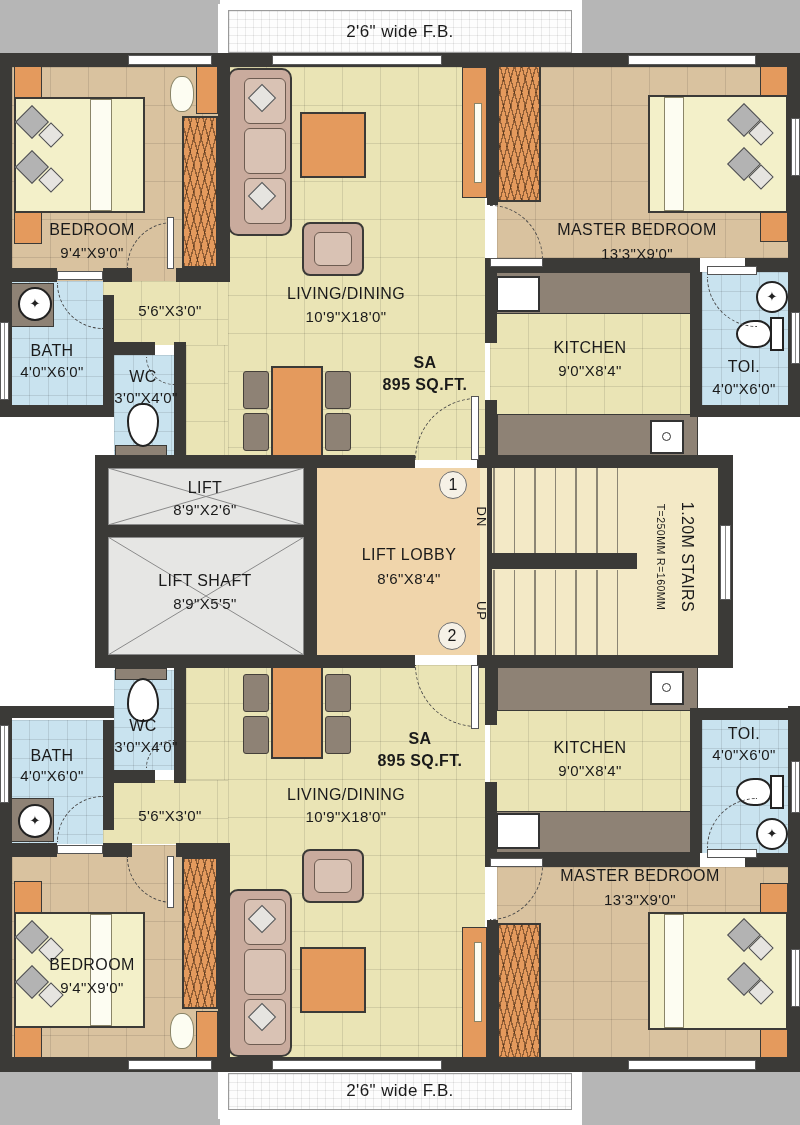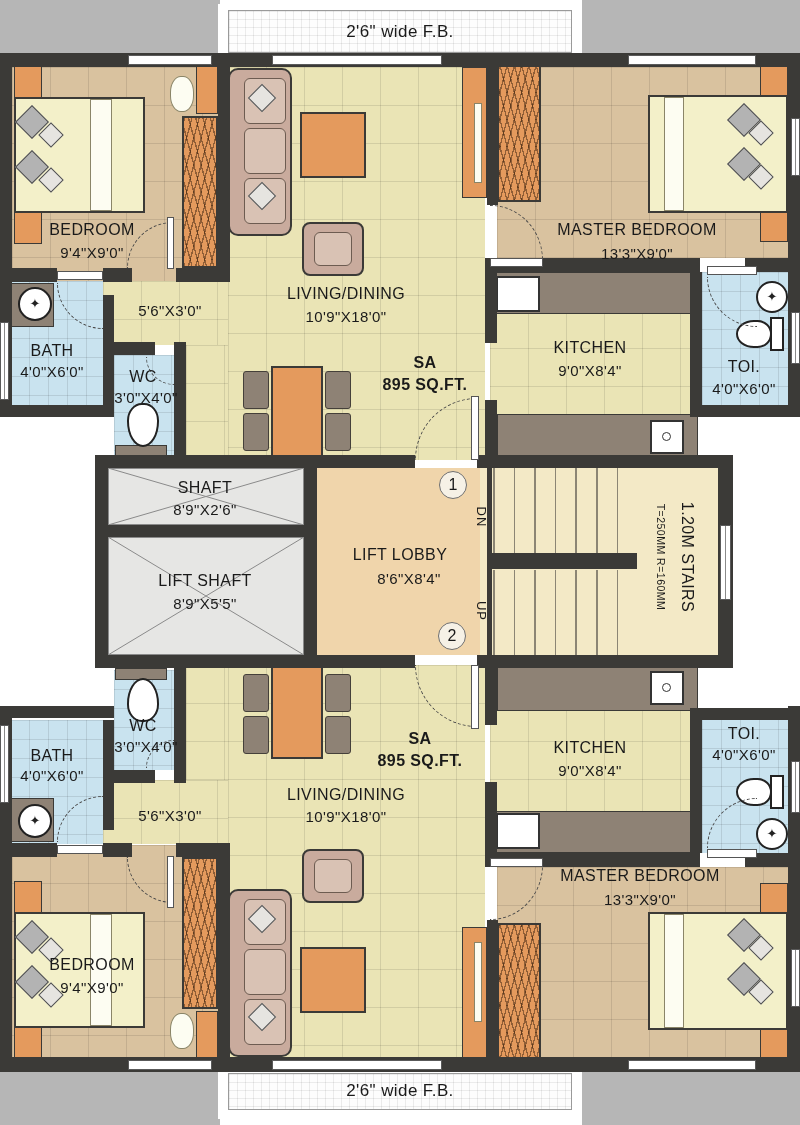--- a/index.html
+++ b/index.html
@@ -296,25 +296,25 @@
   <div class="lbl dim" style="left:346px;top:316px">10'9"X18'0"</div>
   <div class="lbl b" style="left:425px;top:363px">SA</div>
   <div class="lbl b" style="left:425px;top:385px">895 SQ.FT.</div>
   <div class="lbl" style="left:590px;top:348px">KITCHEN</div>
   <div class="lbl dim" style="left:590px;top:370px">9'0"X8'4"</div>
   <div class="lbl" style="left:744px;top:367px">TOI.</div>
   <div class="lbl dim" style="left:744px;top:388px">4'0"X6'0"</div>
   <div class="lbl" style="left:637px;top:230px">MASTER BEDROOM</div>
   <div class="lbl dim" style="left:637px;top:253px">13'3"X9'0"</div>
 
-  <div class="lbl" style="left:205px;top:488px">SHAFT</div>
+  <div class="lbl" style="left:205px;top:488px">LIFT</div>
   <div class="lbl dim" style="left:205px;top:509px">8'9"X2'6"</div>
   <div class="lbl" style="left:205px;top:581px">LIFT SHAFT</div>
   <div class="lbl dim" style="left:205px;top:603px">8'9"X5'5"</div>
-  <div class="lbl" style="left:400px;top:555px">LIFT LOBBY</div>
+  <div class="lbl" style="left:409px;top:555px">LIFT LOBBY</div>
   <div class="lbl dim" style="left:409px;top:578px">8'6"X8'4"</div>
   <div class="lbl vert sm" style="left:481px;top:517px;transform:translate(-50%,-50%);letter-spacing:1px">DN</div>
   <div class="lbl vert sm" style="left:481px;top:611px;transform:translate(-50%,-50%);letter-spacing:1px">UP</div>
   <div class="lbl vert" style="left:687px;top:557px">1.20M STAIRS</div>
   <div class="lbl vert" style="left:661px;top:557px;font-size:10.5px;letter-spacing:.5px">T=250MM R=160MM</div>
   <div class="marker" style="left:439px;top:471px">1</div>
   <div class="marker" style="left:438px;top:622px">2</div>
 
   <div class="lbl" style="left:143px;top:726px">WC</div>
   <div class="lbl dim" style="left:146px;top:746px">3'0"X4'0"</div>

